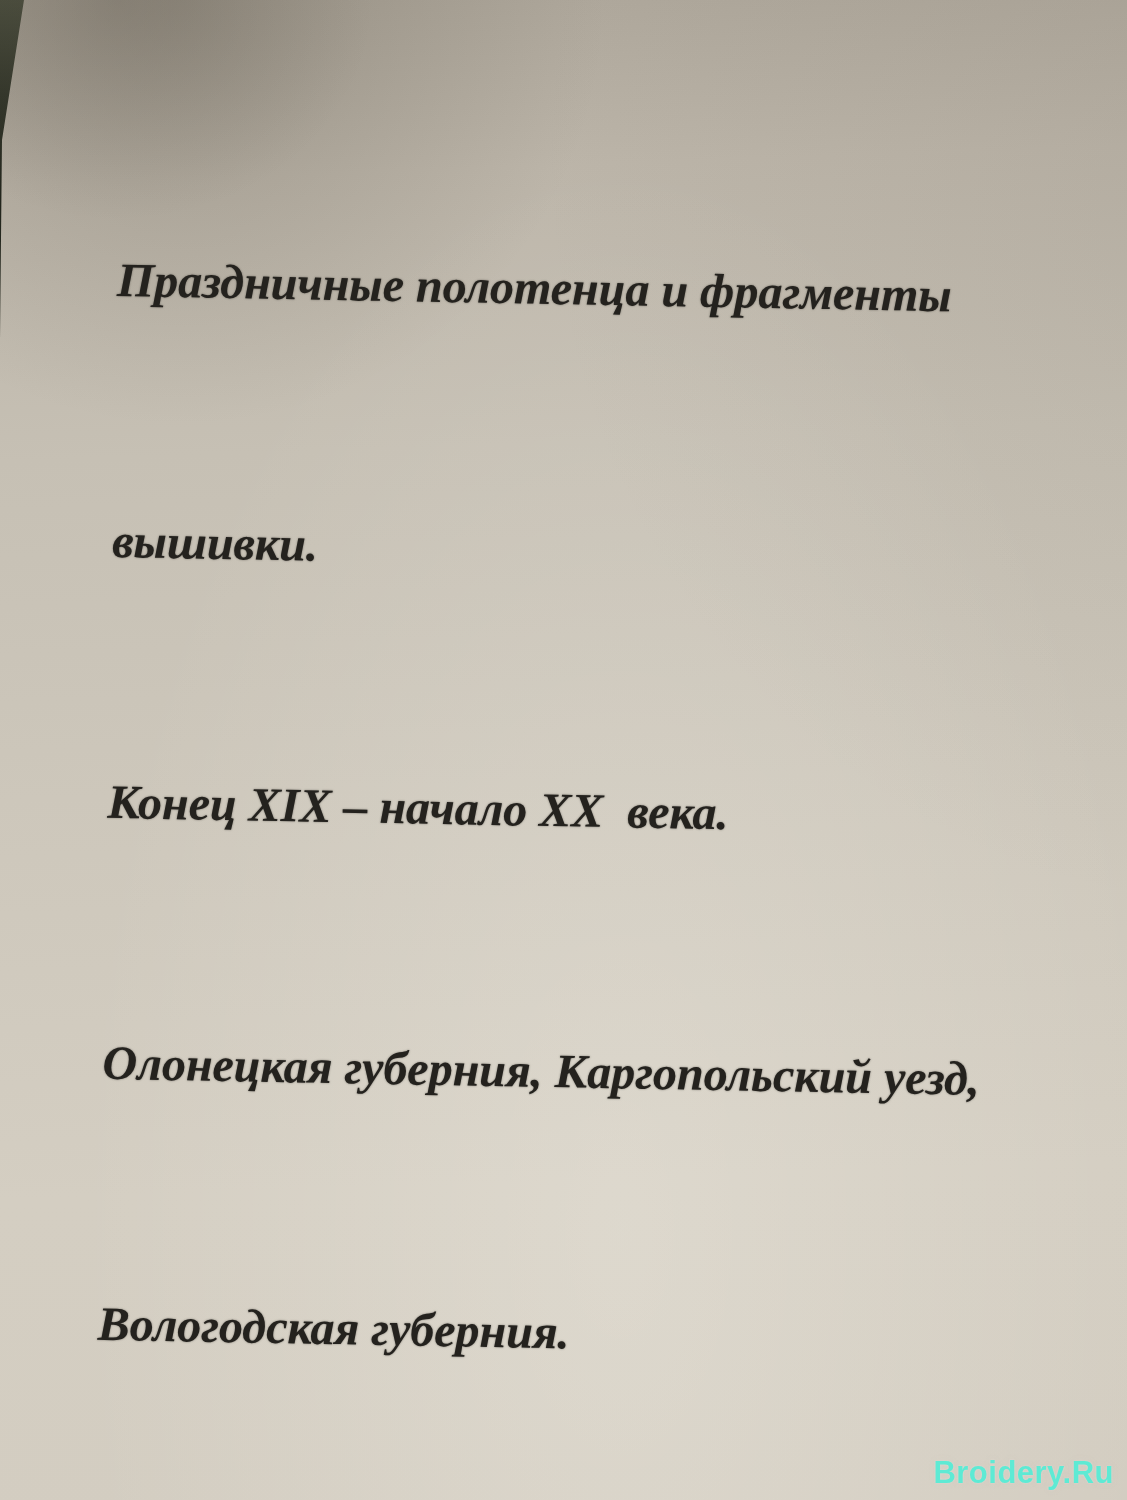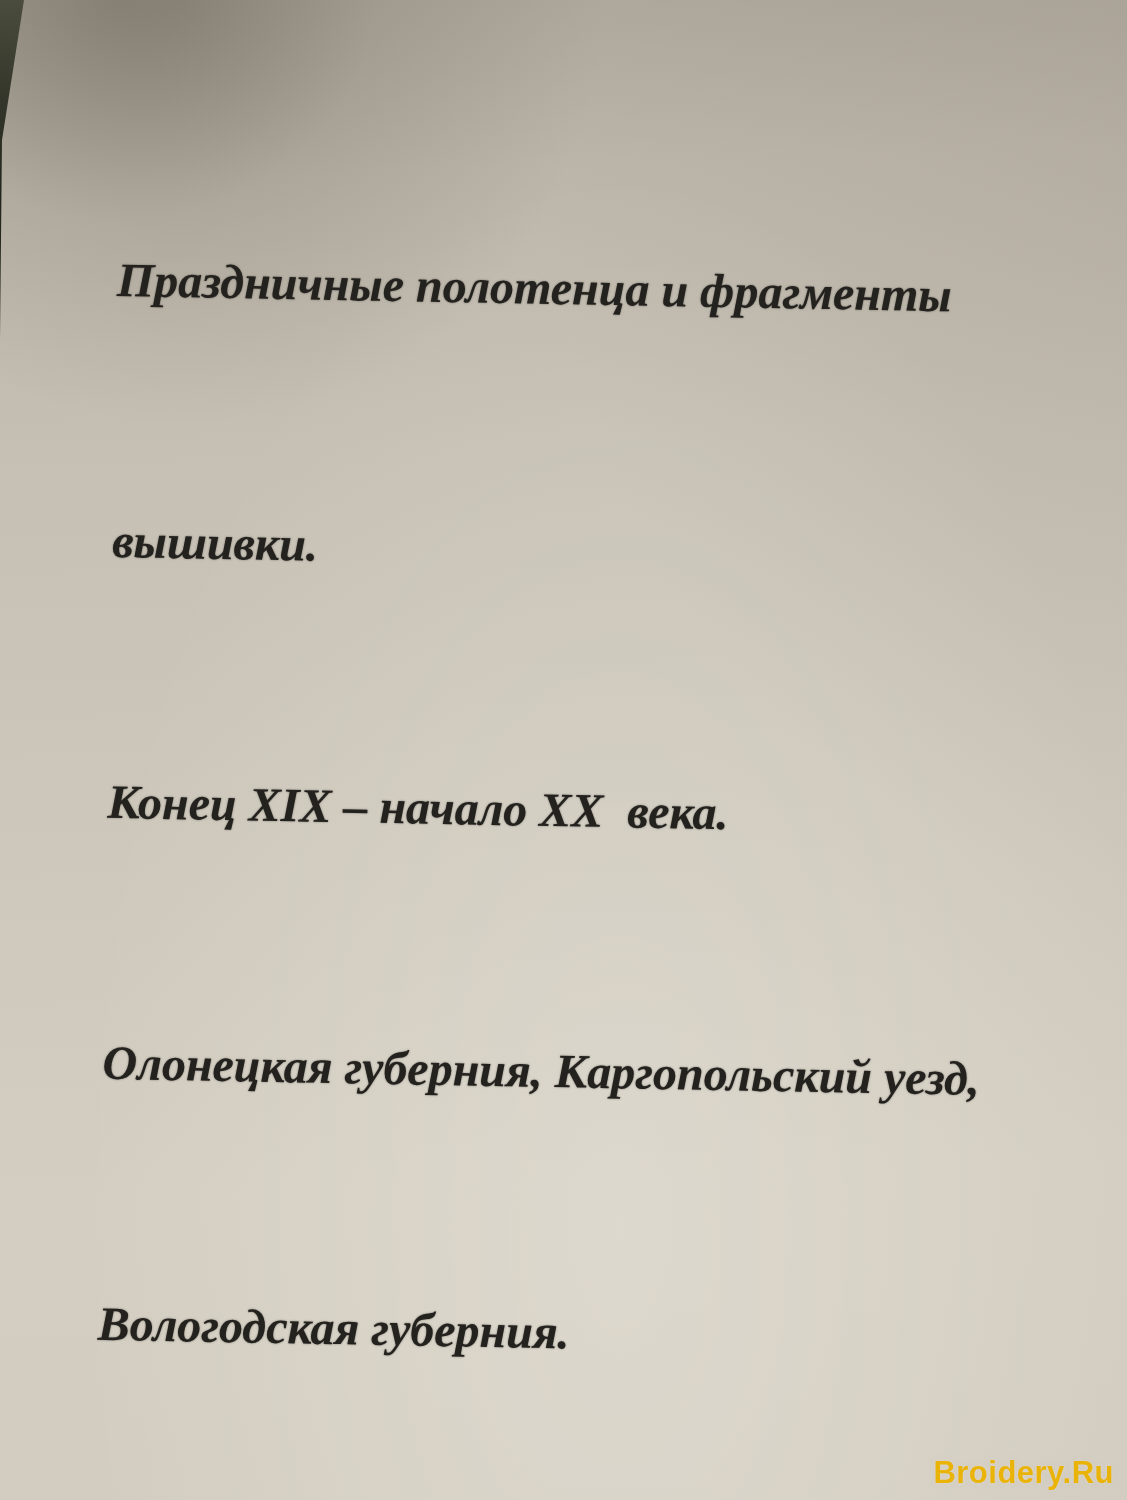--- a/index.html
+++ b/index.html
@@ -67,21 +67,21 @@
   }
   .line { min-height: 87px; }
   .watermark {
     position: absolute;
     right: 13px;
     bottom: 9px;
     font-family: "Liberation Sans", sans-serif;
     font-weight: bold;
     font-size: 31px;
     letter-spacing: 0.5px;
-    color: #eab308;
+    color: #5eead4;
     text-shadow:
       0 0 2px rgba(235, 230, 225, 0.55),
       0 0 6px rgba(210, 204, 198, 0.45);
   }
 </style>
 </head>
 <body>
 
 <div class="stage">
   <div class="paper"></div>

